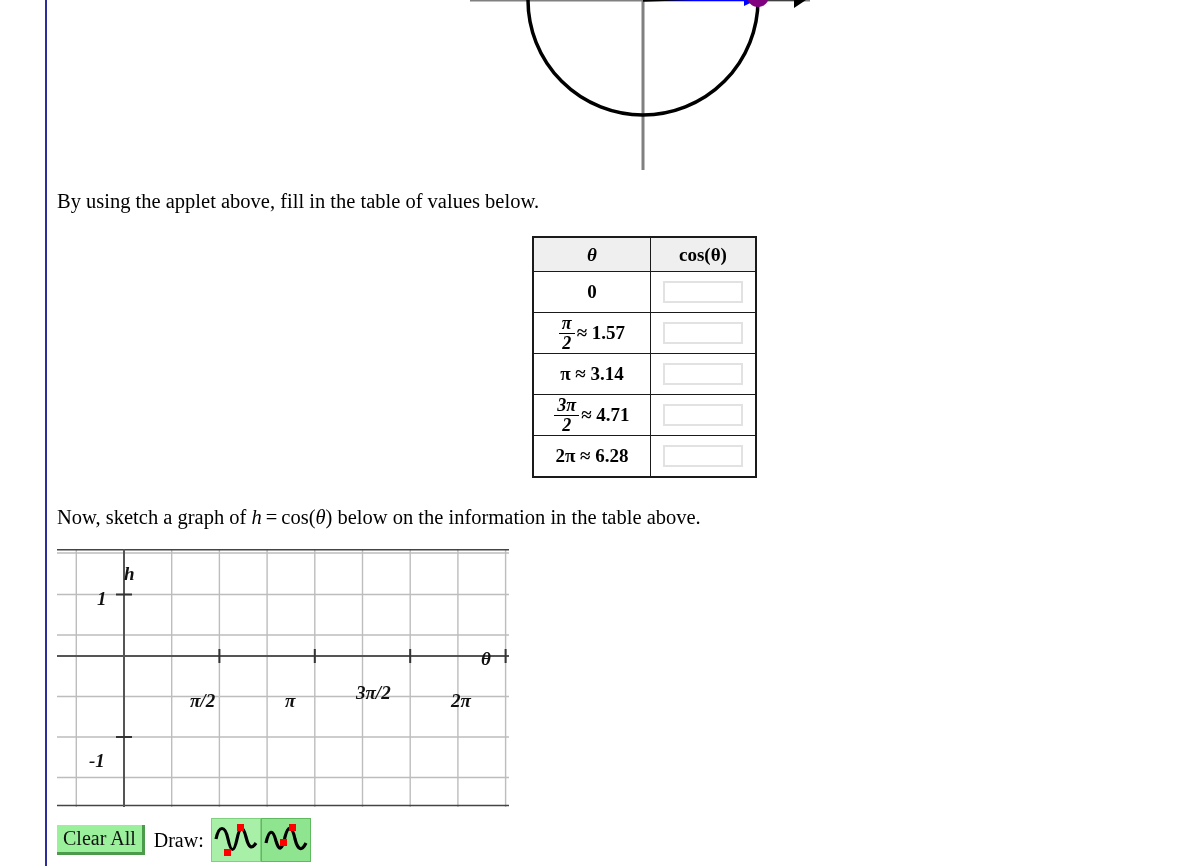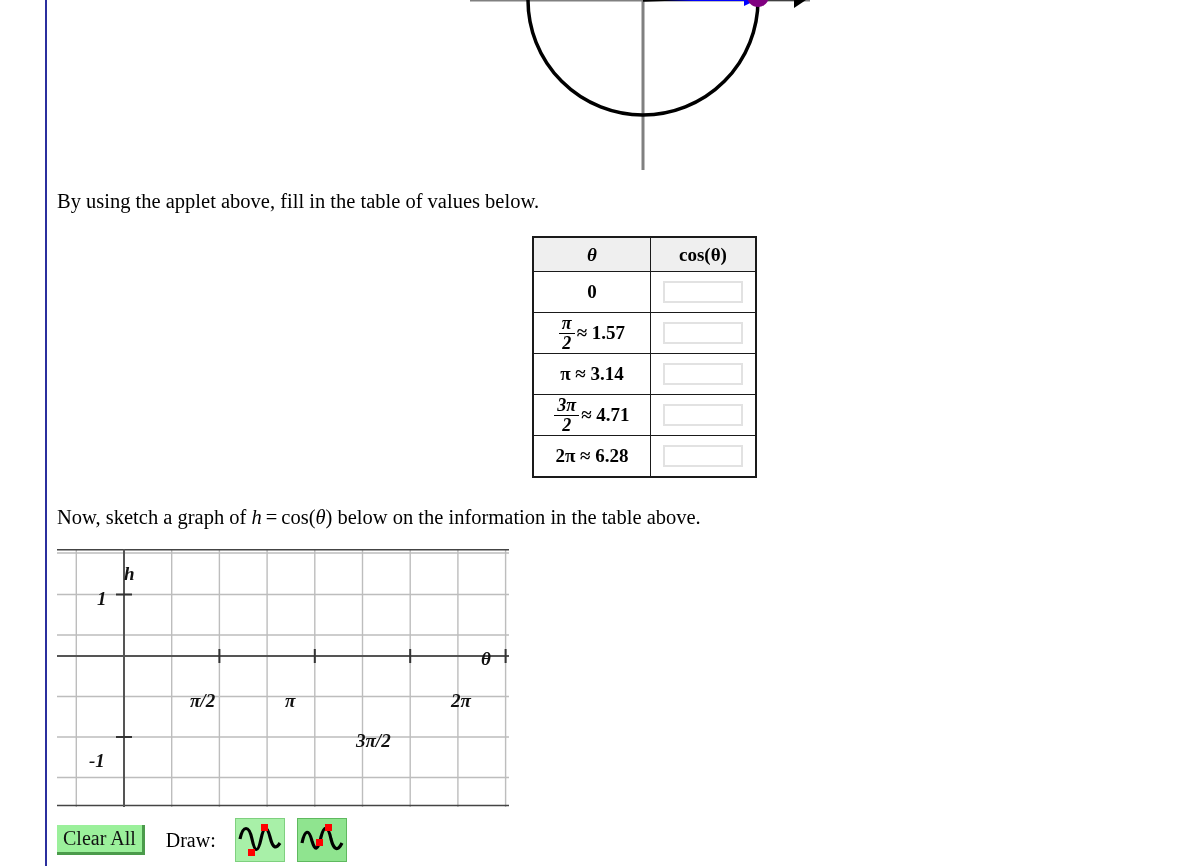--- a/index.html
+++ b/index.html
@@ -119,31 +119,31 @@
     font-size: 19px;
     color: #111;
     white-space: nowrap;
   }
   .lbl-h    { left: 124px; top: 563px; }
   .lbl-one  { left: 97px;  top: 588px; }
   .lbl-neg1 { left: 89px;  top: 750px; }
   .lbl-theta{ left: 481px; top: 648px; }
   .lbl-pi2  { left: 190px; top: 690px; }
   .lbl-pi   { left: 285px; top: 690px; }
-  .lbl-3pi2 { left: 356px; top: 730px; text-align: center; }
+  .lbl-3pi2 { left: 356px; top: 682px; text-align: center; }
   .lbl-2pi  { left: 451px; top: 690px; }
 
   
   .toolbar {
     position: absolute;
     left: 57px;
     top: 818px;
     display: flex;
     align-items: center;
-    gap: 12px;
+    gap: 0px;
   }
   .clear-btn {
     background: #9bf09b;
     border: none;
     border-right: 3px solid #4b9b4b;
     border-bottom: 3px solid #4b9b4b;
     font-family: "Liberation Serif", serif;
     font-size: 20px;
     color: #111;
     padding: 1px 6px 2px 6px;

